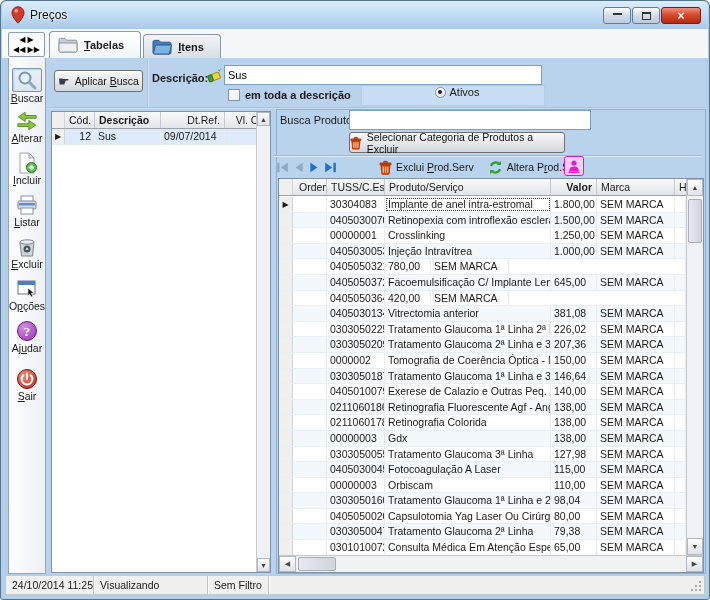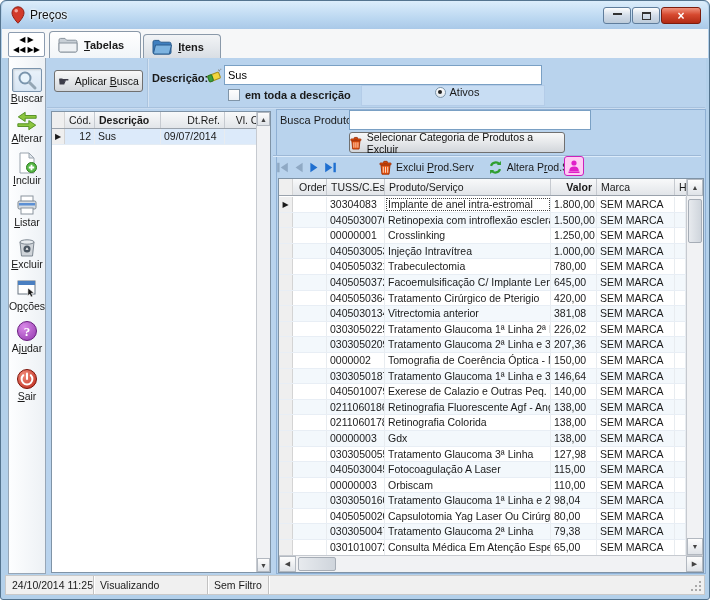--- a/index.html
+++ b/index.html
@@ -415,39 +415,37 @@
           <div class="cell pg-tuss">0405030053</div>
           <div class="cell pg-prod">Injeção Intravítrea</div>
           <div class="cell pg-valor">1.000,00</div>
           <div class="cell pg-marca">SEM MARCA</div>
           <div class="cell pg-h"></div>
         </div>
         <div class="prow">
           <div class="cell pg-ind"></div>
           <div class="cell pg-ordem"></div>
           <div class="cell pg-tuss">0405050321</div>
-          <div class="cell pg-prod">Trabeculectomia</div>
           <div class="cell pg-valor">780,00</div>
           <div class="cell pg-marca">SEM MARCA</div>
           <div class="cell pg-h"></div>
         </div>
         <div class="prow">
           <div class="cell pg-ind"></div>
           <div class="cell pg-ordem"></div>
           <div class="cell pg-tuss">0405050372</div>
           <div class="cell pg-prod">Facoemulsificação C/ Implante Lente</div>
           <div class="cell pg-valor">645,00</div>
           <div class="cell pg-marca">SEM MARCA</div>
           <div class="cell pg-h"></div>
         </div>
         <div class="prow">
           <div class="cell pg-ind"></div>
           <div class="cell pg-ordem"></div>
           <div class="cell pg-tuss">0405050364</div>
-          <div class="cell pg-prod">Tratamento Cirúrgico de Pterigio</div>
           <div class="cell pg-valor">420,00</div>
           <div class="cell pg-marca">SEM MARCA</div>
           <div class="cell pg-h"></div>
         </div>
         <div class="prow">
           <div class="cell pg-ind"></div>
           <div class="cell pg-ordem"></div>
           <div class="cell pg-tuss">0405030134</div>
           <div class="cell pg-prod">Vitrectomia anterior</div>
           <div class="cell pg-valor">381,08</div>

